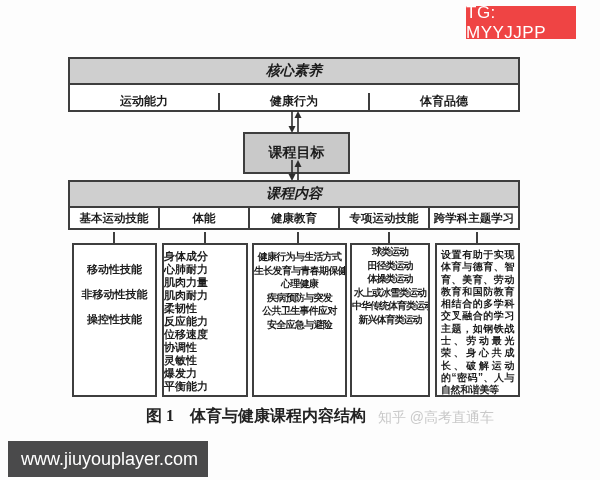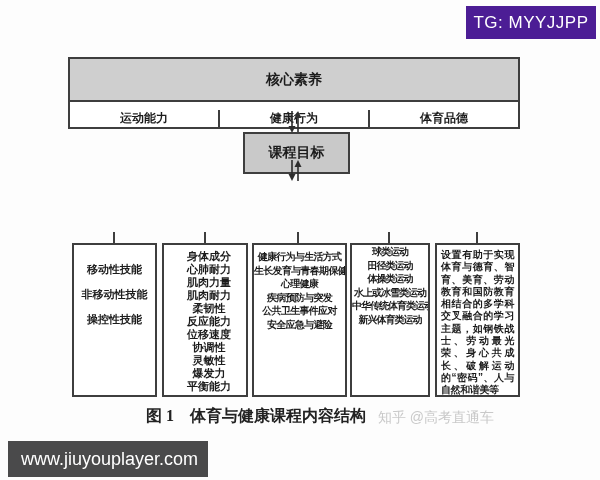--- a/index.html
+++ b/index.html
@@ -1,34 +1,34 @@
 <!DOCTYPE html>
 <html><head>
 <meta charset="utf-8">
 <style>
   * { margin:0; padding:0; box-sizing:border-box; }
   html,body { width:600px; height:480px; }
   body { font-family:"Liberation Sans","DejaVu Sans",sans-serif; background:#ffffff; }
   .page { position:relative; width:600px; height:480px; background:#fdfdfd; overflow:hidden; }
 
   
-  .tg-badge { position:absolute; left:466px; top:6px; width:130px; height:33px;
-    background:#4c1d95; color:#ffffff; font-size:17px; letter-spacing:0.5px;
+  .tg-badge { position:absolute; left:466px; top:6px; width:110px; height:33px;
+    background:#ef4444; color:#ffffff; font-size:17px; letter-spacing:0.5px;
     display:flex; align-items:center; justify-content:center; }
   .site-bar { position:absolute; left:8px; top:441px; width:200px; height:36px;
     background:#4a4a4b; color:#ffffff; font-size:18px;
     display:flex; align-items:center; padding-left:13px; }
 
   
   .tbl { position:absolute; left:68px; width:452px; border:2px solid #3e3e3e; background:#ffffff; }
   .tbl-core { top:57px; }
   .tbl-content { top:180px; }
-  .tbl-header { height:43px; background:#cfcfcf; border-bottom:2px solid #3e3e3e;
+  .tbl-header { height:26px; background:#cfcfcf; border-bottom:2px solid #3e3e3e;
     display:flex; align-items:center; justify-content:center;
-    font-size:14px; font-weight:bold; color:#1c1c1c; }
+    font-size:14px; font-weight:bold; color:#1c1c1c;font-style:italic; }
   .tbl-row { display:flex; }
   .tbl-core .tbl-row { height:25px;align-items:flex-end; }
   .tbl-content .tbl-row { height:20px; }
   .tbl-row .cell { flex:1; display:flex; align-items:center; justify-content:center;
     font-size:12px; font-weight:bold; color:#1c1c1c; }
   .tbl-row .cell + .cell { border-left:2px solid #3e3e3e; }
   .tbl-content .tbl-row .cell { font-size:11.5px; }
 
   
   .goal-box { position:absolute; left:243px; top:132px; width:107px; height:42px;
@@ -43,21 +43,21 @@
 
   
   .connector { position:absolute; top:232px; width:2px; height:11px; background:#3e3e3e; }
 
   
   .detail-box { position:absolute; top:243px; height:154px; border:2px solid #3e3e3e;
     background:#ffffff; color:#1c1c1c; overflow:hidden; }
   .box-1 { left:72px;  width:85px; padding-top:12px; }
   .box-1 .item { font-size:11px; font-weight:600; line-height:25px; text-align:center; white-space:nowrap; }
   .box-2 { left:162px; width:86px; padding-top:5px; }
-  .box-2 .item { font-size:11px; font-weight:600; line-height:13px; text-align:center; white-space:nowrap;padding-left:8px; }
+  .box-2 .item { font-size:11px; font-weight:600; line-height:13px; text-align:left; white-space:nowrap; }
   .box-3 { left:252px; width:95px; padding-top:5px; }
   .box-3 .item { font-size:10px; font-weight:600; line-height:13.5px; text-align:center;
     white-space:nowrap; letter-spacing:-0.7px; }
   .box-4 { left:350px; width:80px; }
   .box-4 .item { font-size:10px; font-weight:600; line-height:13.5px; text-align:center;
     white-space:nowrap; letter-spacing:-1px; }
   .box-5 { left:435px; width:85px; padding:4px 4px 0 4px; }
   .box-5 .para { font-size:10px; font-weight:600; line-height:12.3px; text-align:justify;
     letter-spacing:-0.4px; }
 
@@ -93,20 +93,30 @@
 
   <div class="goal-box">课程目标</div>
 
   <svg class="arrow arrow-2" width="16" height="21" viewBox="0 0 16 21">
     <line x1="5" y1="0" x2="5" y2="16" stroke="#2e2e2e" stroke-width="1.6"></line>
     <polygon points="1.5,14 5,21 8.5,14" fill="#2e2e2e"></polygon>
     <line x1="11" y1="21" x2="11" y2="5" stroke="#2e2e2e" stroke-width="1.6"></line>
     <polygon points="7.5,7 11,0 14.5,7" fill="#2e2e2e"></polygon>
   </svg>
 
+  <div class="tbl tbl-content">
+    <div class="tbl-header">课程内容</div>
+    <div class="tbl-row">
+        <div class="cell">基本运动技能</div>
+        <div class="cell">体能</div>
+        <div class="cell">健康教育</div>
+        <div class="cell">专项运动技能</div>
+        <div class="cell">跨学科主题学习</div>
+      </div>
+  </div>
 
   <div class="connector" style="left:113px"></div>
   <div class="connector" style="left:204px"></div>
   <div class="connector" style="left:297px"></div>
   <div class="connector" style="left:388px"></div>
   <div class="connector" style="left:476px"></div>
 
   <div class="detail-box box-1">
       <div class="item">移动性技能</div>
       <div class="item">非移动性技能</div>

